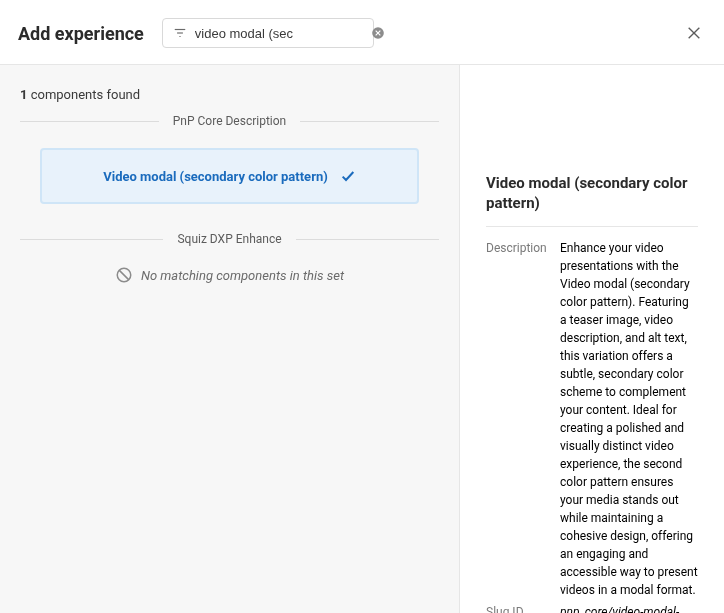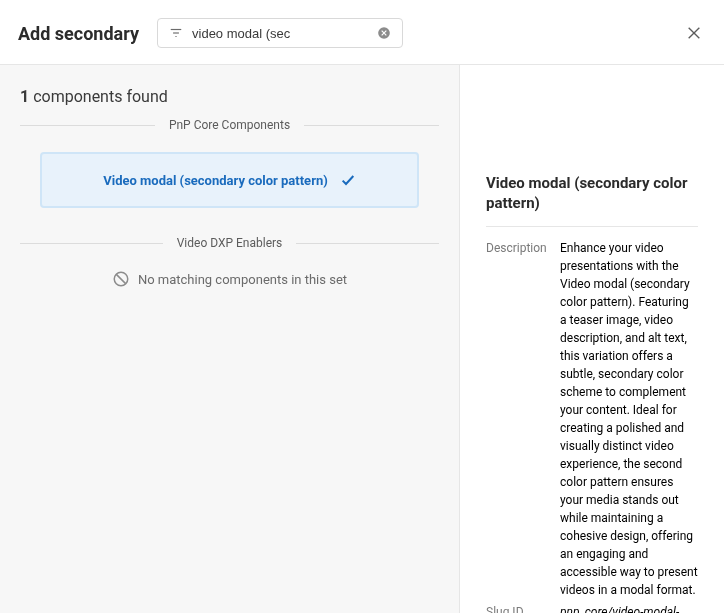--- a/index.html
+++ b/index.html
@@ -25,21 +25,21 @@
       color: #2b2b2b;
       margin-right: 18px;
     }
     .searchbox {
       display: flex;
       align-items: flex-end;
       border: 1px solid #d9d9d9;
       border-radius: 4px;
       background: #fff;
       padding: 6px 10px;
-      width: 246px;
+      width: 212px;
     }
     .searchbox .filter-icon {
       width: 16px; height: 16px;
       color: #6b6b6b;
       margin-right: 8px;
       display: flex; align-items: center; justify-content: center;
     }
     .searchbox input {
       border: none;
       outline: none;
@@ -65,21 +65,21 @@
       display: flex;
       height: calc(613px - 58px);
     }
     .left {
       width: 460px;
       padding: 22px 20px 20px 20px;
       background: #f7f7f7;
       border-right: 1px solid #e6e6e6;
     }
     .found {
-      font-size: 16px;
+      font-size: 13px;
       color: #3a3a3a;
       margin-bottom: 12px;
     }
     .found strong { font-weight: 700; }
     .section-label {
       display: flex;
       align-items: center;
       margin: 12px 0 20px 0;
       color: #5c5c5c;
       font-size: 12px;
@@ -117,20 +117,21 @@
       display: flex; align-items: center;
     }
     .empty {
       display: flex;
       align-items: center;
       justify-content: center;
       gap: 8px;
       color: #6b6b6b;
       font-size: 13px;
       margin-top: 6px;
+      font-style: italic;
     }
     .empty .ban-icon {
       width: 18px; height: 18px;
       display: flex; align-items: center; justify-content: center;
       color: #8c8c8c;
     }
     .right {
       flex: 1;
       background: #fff;
       padding: 108px 26px 20px 26px;
@@ -159,21 +160,21 @@
       color: #000000;
       flex: 1;
     }
     .kv .v.italic { font-style: italic; }
     svg { display: block; }
   </style>
 </head>
 <body>
 
 <div class="header">
-  <h1>Add secondary</h1>
+  <h1>Add experience</h1>
   <div class="searchbox">
     <span class="filter-icon">
       <svg width="14" height="14" viewBox="0 0 24 24" fill="none" stroke="currentColor" stroke-width="2">
         <line x1="3" y1="6" x2="21" y2="6"></line>
           <line x1="7" y1="12" x2="17" y2="12"></line>
           <line x1="11" y1="18" x2="13" y2="18"></line>
       </svg>
     </span>
     <input type="text" value="video modal (sec" style="">
     <span class="clear-icon">
@@ -191,34 +192,34 @@
   </div>
 </div>
 
 <div class="content">
   <div class="left">
     <div class="found">
       <strong>1</strong><span> components found</span>
     </div>
 
     <div class="section-label">
-      <span>PnP Core Components</span>
+      <span>PnP Core Description</span>
     </div>
 
     <div class="card">
       <span class="card-title">Video modal (secondary color pattern)</span>
       <span class="check-icon">
         <svg width="16" height="16" viewBox="0 0 24 24" fill="none" stroke="currentColor" stroke-width="3">
           <polyline points="4,13 9,18 20,6"></polyline>
         </svg>
       </span>
     </div>
 
     <div class="section-label">
-      <span>Video DXP Enablers</span>
+      <span>Squiz DXP Enhance</span>
     </div>
 
     <div class="empty">
       <span class="ban-icon">
         <svg width="18" height="18" viewBox="0 0 24 24" fill="none" stroke="currentColor" stroke-width="2">
           <circle cx="12" cy="12" r="9"></circle>
             <line x1="5.5" y1="5.5" x2="18.5" y2="18.5"></line>
         </svg>
       </span>
       <span>No matching components in this set</span>

